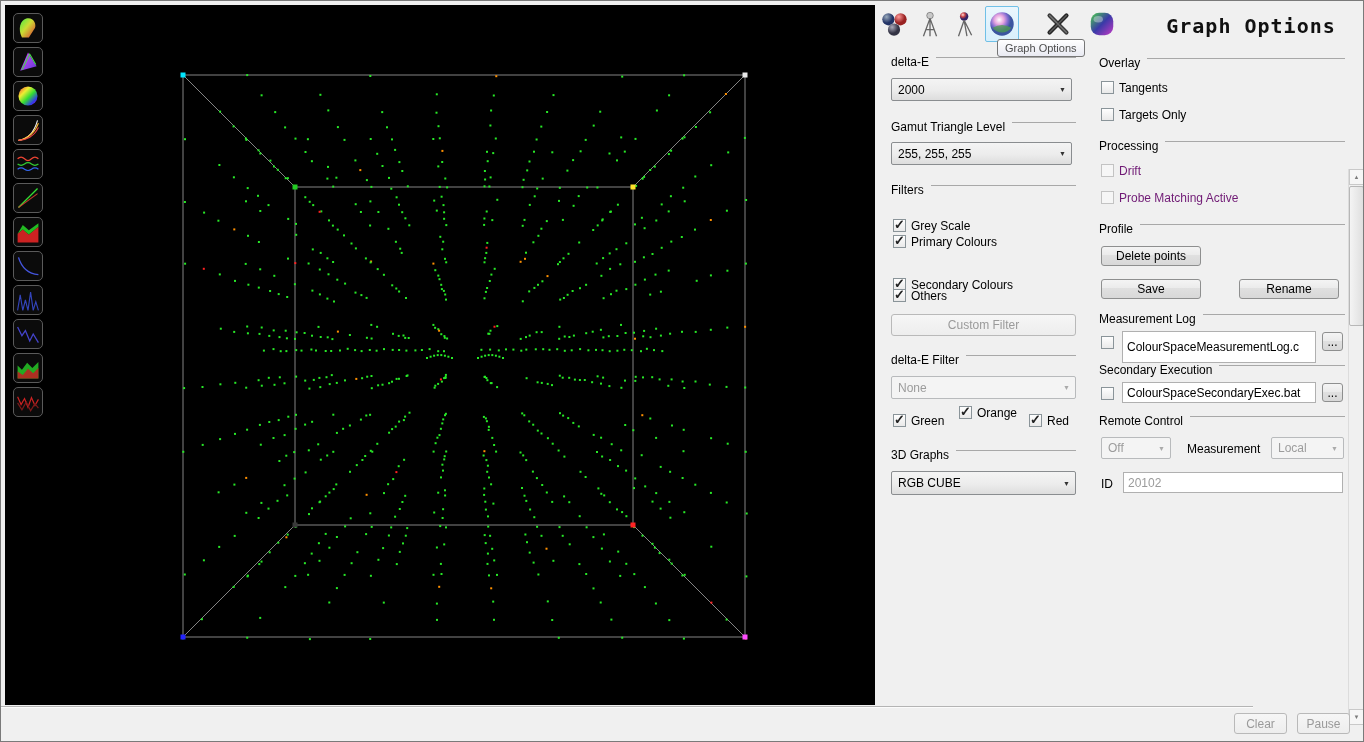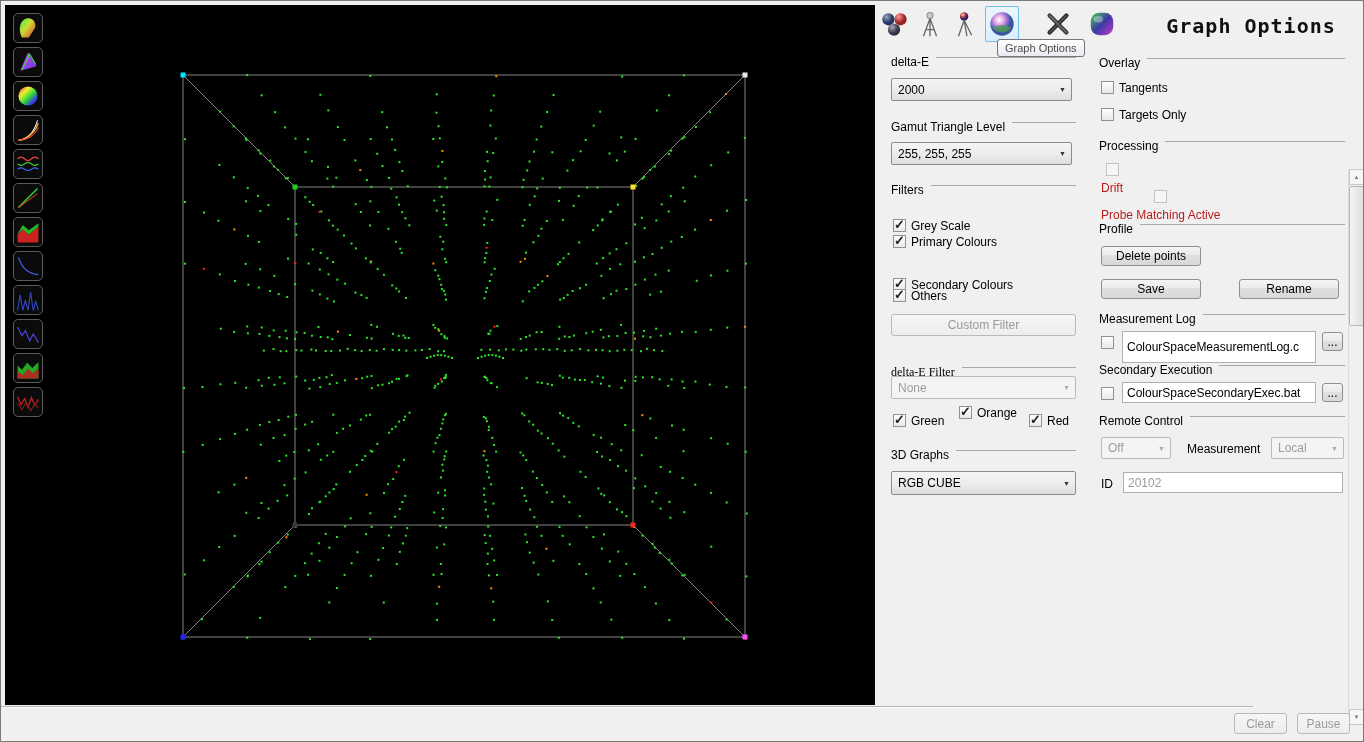--- a/index.html
+++ b/index.html
@@ -70,21 +70,21 @@
 
   .cb { position:absolute; display:flex; align-items:center; gap:5px; height:15px; }
   .box {
     width:13px; height:13px; flex:none; position:relative;
     background:linear-gradient(#fefefe,#e9e9e9); border:1px solid #8a9499;
   }
   .box.checked::after {
     content:"✓"; position:absolute; left:0px; top:-3px;
     font-size:13px; font-weight:bold; color:#222;
   }
-  .cb.disabled { color:#b91c1c;flex-direction:column; }
+  .cb.disabled { color:#701a75; }
   .cb.disabled .box { border-color:#c3c3c3; background:#f6f6f6; }
   .box.solo { position:absolute; }
 
   .btn {
     position:absolute; display:flex; align-items:center; justify-content:center;
     border:1px solid #8e8f8f; border-radius:3px; color:#000;
     background:linear-gradient(#f4f4f4,#ebebeb 45%,#e0e0e0 46%,#d8d8d8);
     font-size:12px; font-family:inherit;
   }
   .btn.disabled { color:#9a9a9a; border-color:#b9b9b9; background:linear-gradient(#f6f6f6,#ededed); }
@@ -1205,21 +1205,21 @@
 <label class="cb" style="left:892px;top:276px;text-align:right;">
   <span class="box checked"></span>
   <span>Secondary Colours</span>
 </label>
 <label class="cb" style="left:892px;top:287px;">
   <span class="box checked"></span>
   <span>Others</span>
 </label>
 <button class="btn disabled" style="left:890px;top:313px;width:185px;height:22px;">Custom Filter</button>
 
-<div class="ghead" style="left:890px;top:364px;width:185px;font-family:Liberation Serif, serif;">
+<div class="ghead" style="left:890px;top:352px;width:185px;">
   <span class="lbl">delta-E Filter</span>
     <span class="line"></span>
 </div>
 <div class="combo disabled" style="left:890px;top:375px;width:185px;">
   <span>None</span>
   <span class="arrow">▼</span>
 </div>
 <label class="cb" style="left:892px;top:412px;">
   <span class="box checked"></span>
   <span>Green</span>

